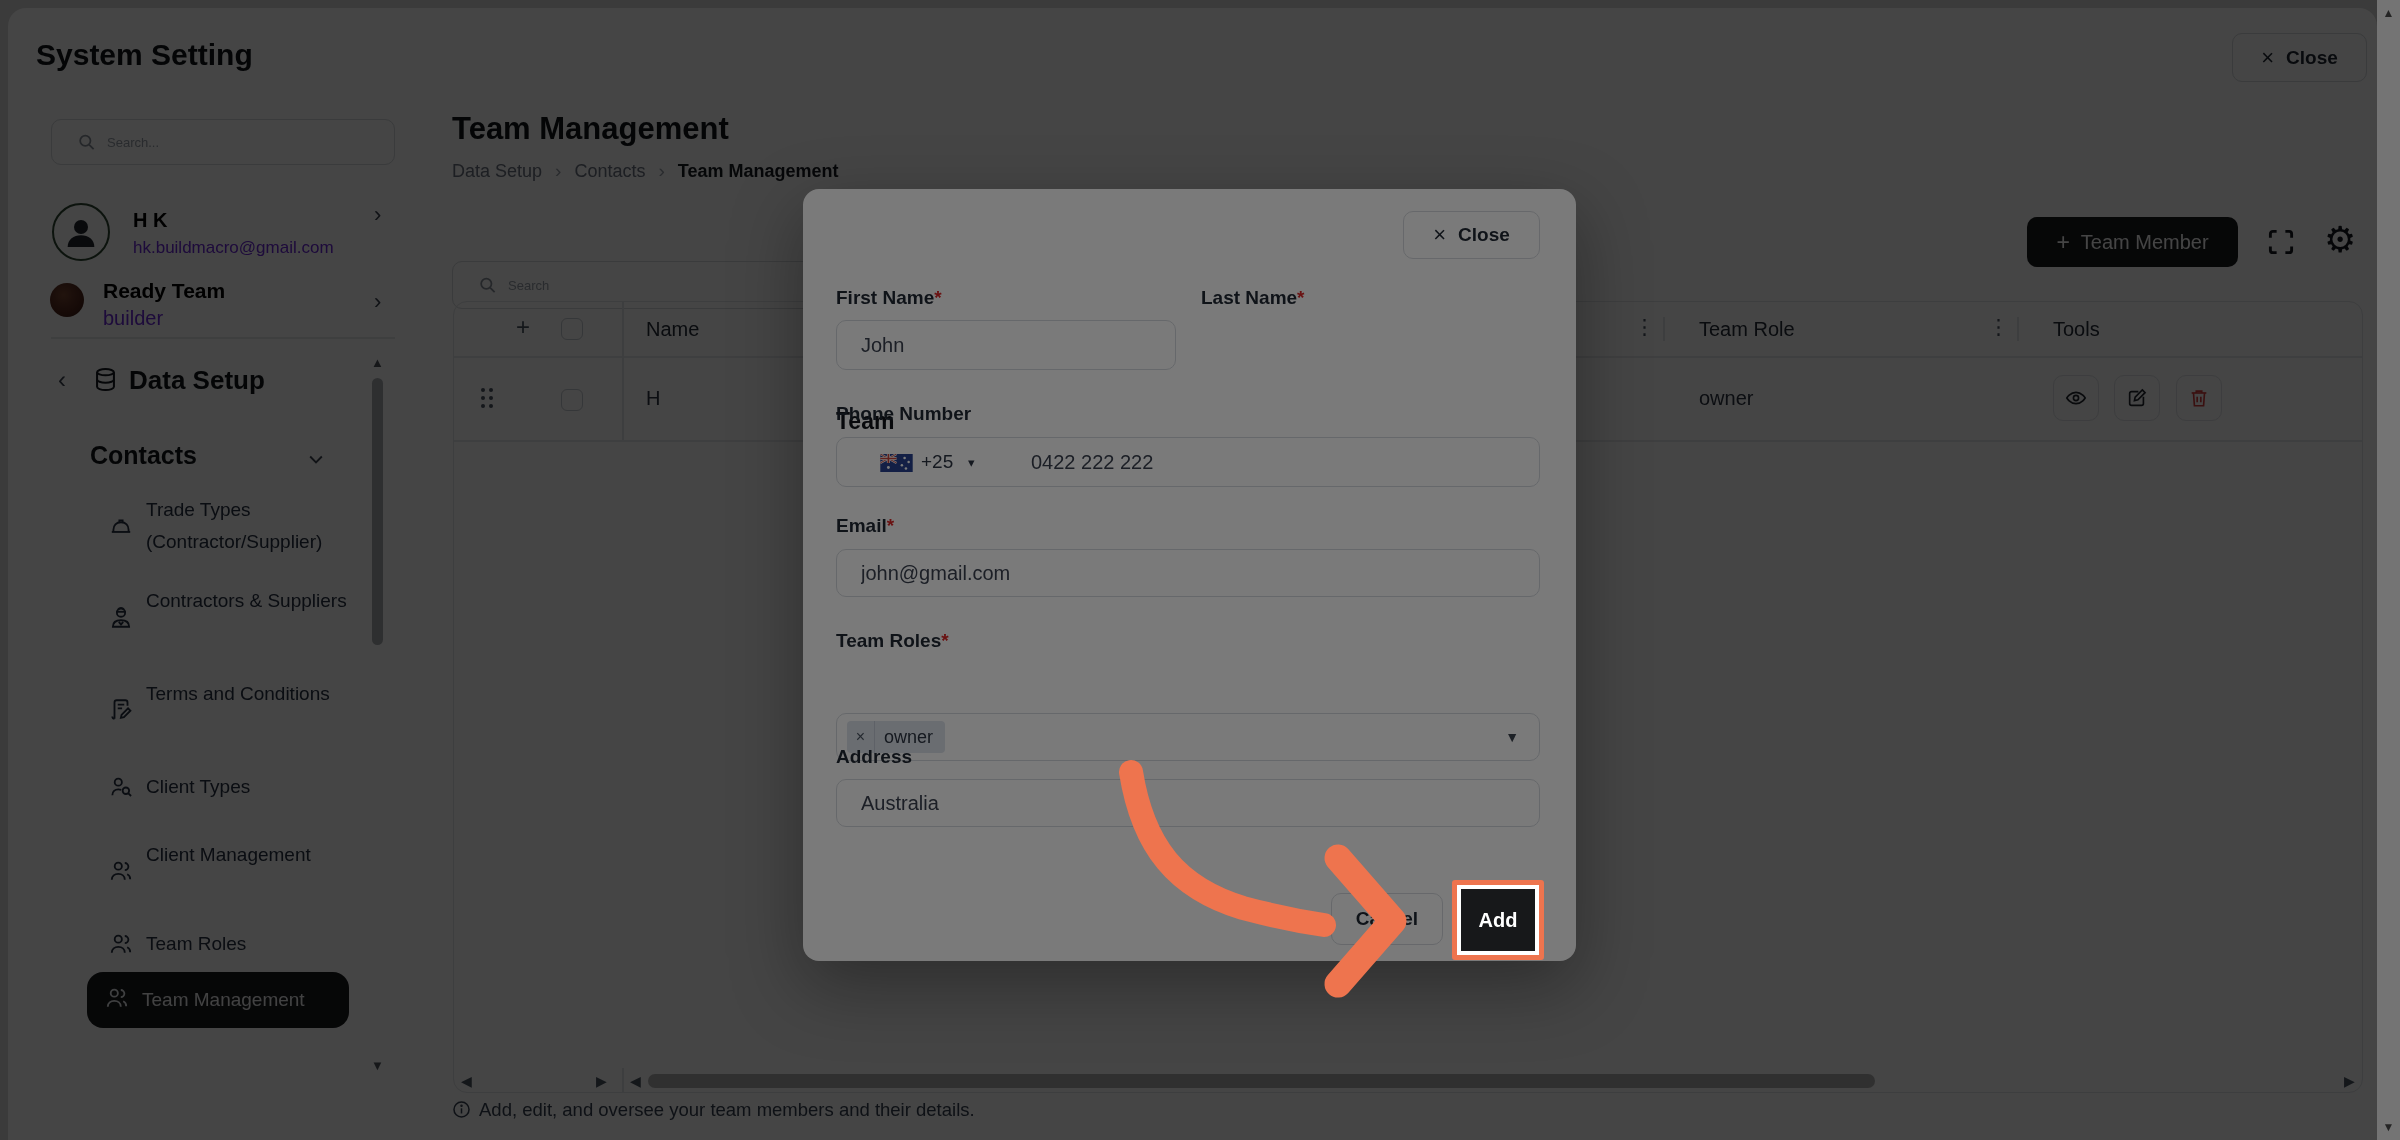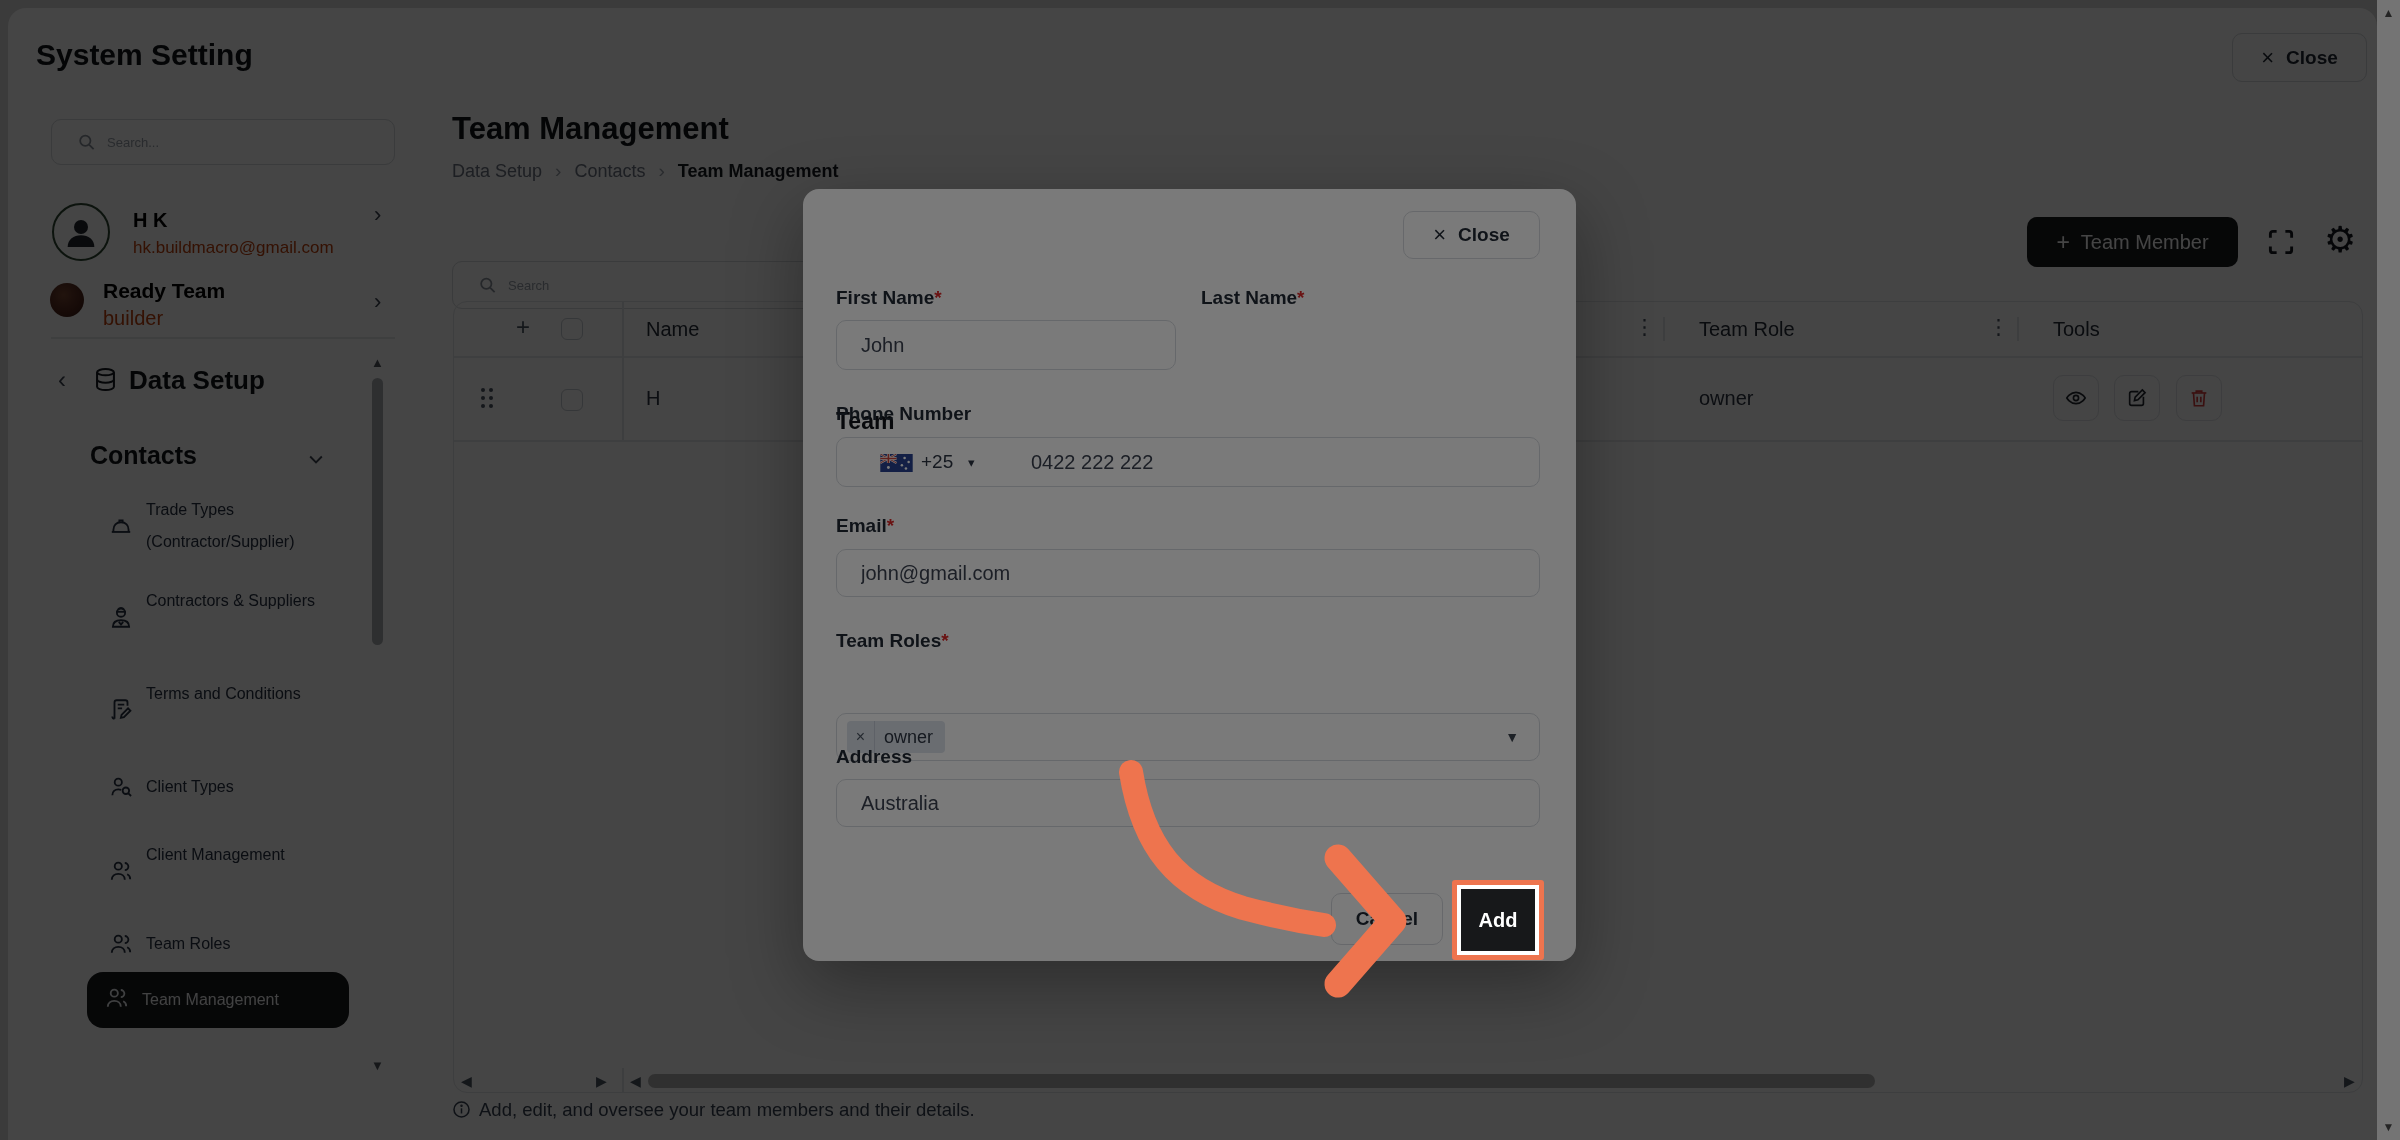--- a/index.html
+++ b/index.html
@@ -3,21 +3,21 @@
 <meta charset="utf-8">
 <style>
   * { box-sizing: border-box; margin: 0; padding: 0; }
   html,body { background:#222; }
   #screen{ position:relative; width:2400px; height:1140px; overflow:hidden;
     font-family:"Liberation Sans", sans-serif; background:#d9d9d9; }
   #app{ position:absolute; inset:0; filter:brightness(0.48); background:#d9d9d9; }
   .abs{ position:absolute; }
   .card{ position:absolute; left:8px; top:8px; right:23px; bottom:0;
     background:#ffffff; border-radius:18px 18px 0 0; }
-  .mut{ color:#c2410c;text-align:center; }
+  .mut{ color:#6d28d9;text-align:center; }
 
   
   .page-title{ left:36px; top:38px; font-size:30px; font-weight:bold; color:#101318; }
   .btn-outline{ display:flex; align-items:center; justify-content:center; gap:12px;
     border:1.5px solid #d6d9de; border-radius:10px; background:#fff;
     font-size:19px; font-weight:600; color:#1f2733; cursor:pointer; }
   .x-glyph{ font-size:22px; font-weight:400; line-height:1; color:#1f2733; }
 
   
   .sb-search{ left:51px; top:119px; width:344px; height:46px; }
@@ -25,21 +25,21 @@
   .search-wrap input{ width:100%; height:100%; border:1.5px solid #d6d9de; border-radius:10px;
     font-family:inherit; font-size:13px; color:#701a75; padding-left:55px; outline:none; background:#fff; }
   .search-wrap input::placeholder{ color:#9aa1ab; }
   .search-wrap svg{ position:absolute; left:26px; top:50%; transform:translateY(-50%); }
   .avatar1{ left:52px; top:203px; width:58px; height:58px; border:2.5px solid #2c4632;
     border-radius:50%; display:flex; align-items:center; justify-content:center; background:#fff; }
   .avatar2{ left:50px; top:283px; width:34px; height:34px; border-radius:50%;
     background:radial-gradient(circle at 40% 35%, #7c4a33 0%, #55281d 55%, #33160f 100%); }
   .chev{ font-size:22px; color:#3c4450; }
   .divider-h{ background:#e7e9ec; height:1.5px; }
-  .sb-item-label{ font-size:16px; line-height:32px; color:#273142; width:240px; }
+  .sb-item-label{ font-size:19px; line-height:32px; color:#273142; width:240px; }
   .sb-icon{ color:#273142; }
   .pill{ left:87px; top:972px; width:262px; height:56px; border-radius:16px; background:#17191c;
     display:flex; align-items:center; gap:12px; padding-left:17px; cursor:pointer; }
   .pill .sb-item-label{ color:#f4f5f6; width:auto; line-height:normal; font-weight:500; }
   .pill .sb-icon{ color:#eceff1; }
   .sb-thumb{ left:372px; top:378px; width:11px; height:267px; border-radius:6px; background:#a9adb3; }
   .mini-arrow{ font-size:13px; color:#50575f; }
 
   
   .m-title{ left:452px; top:111px; font-size:31px; font-weight:bold; color:#101318; }

